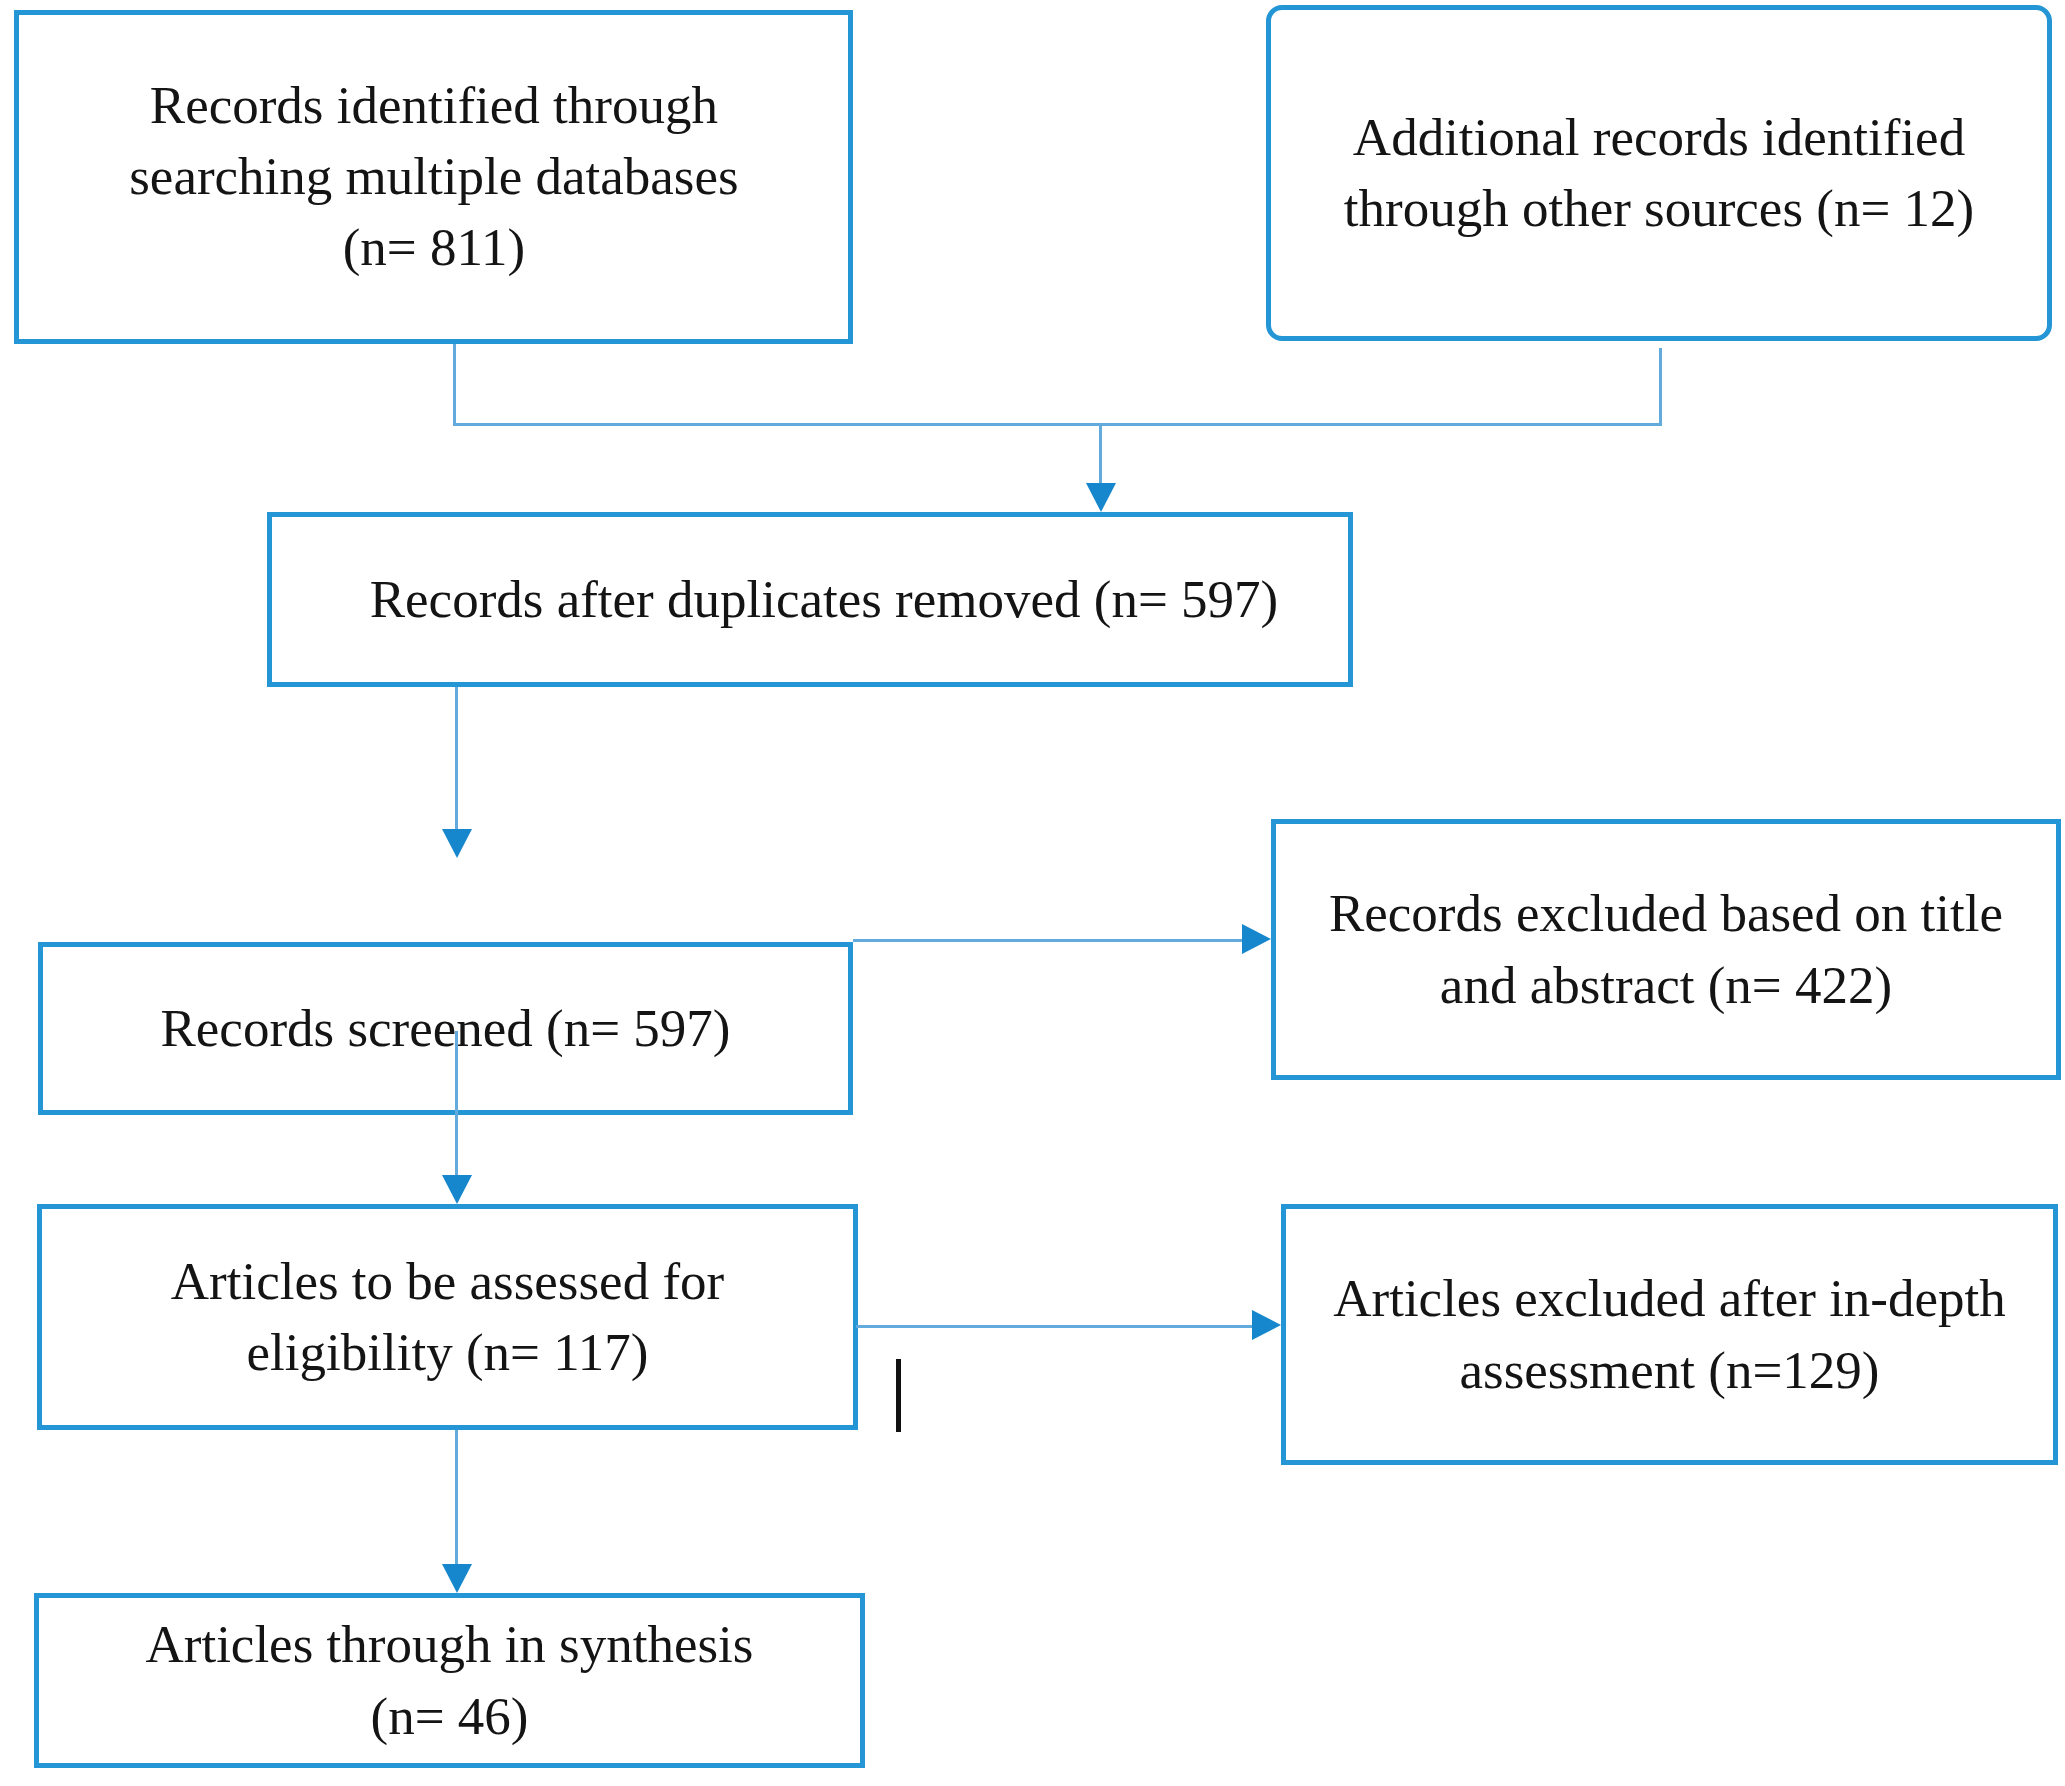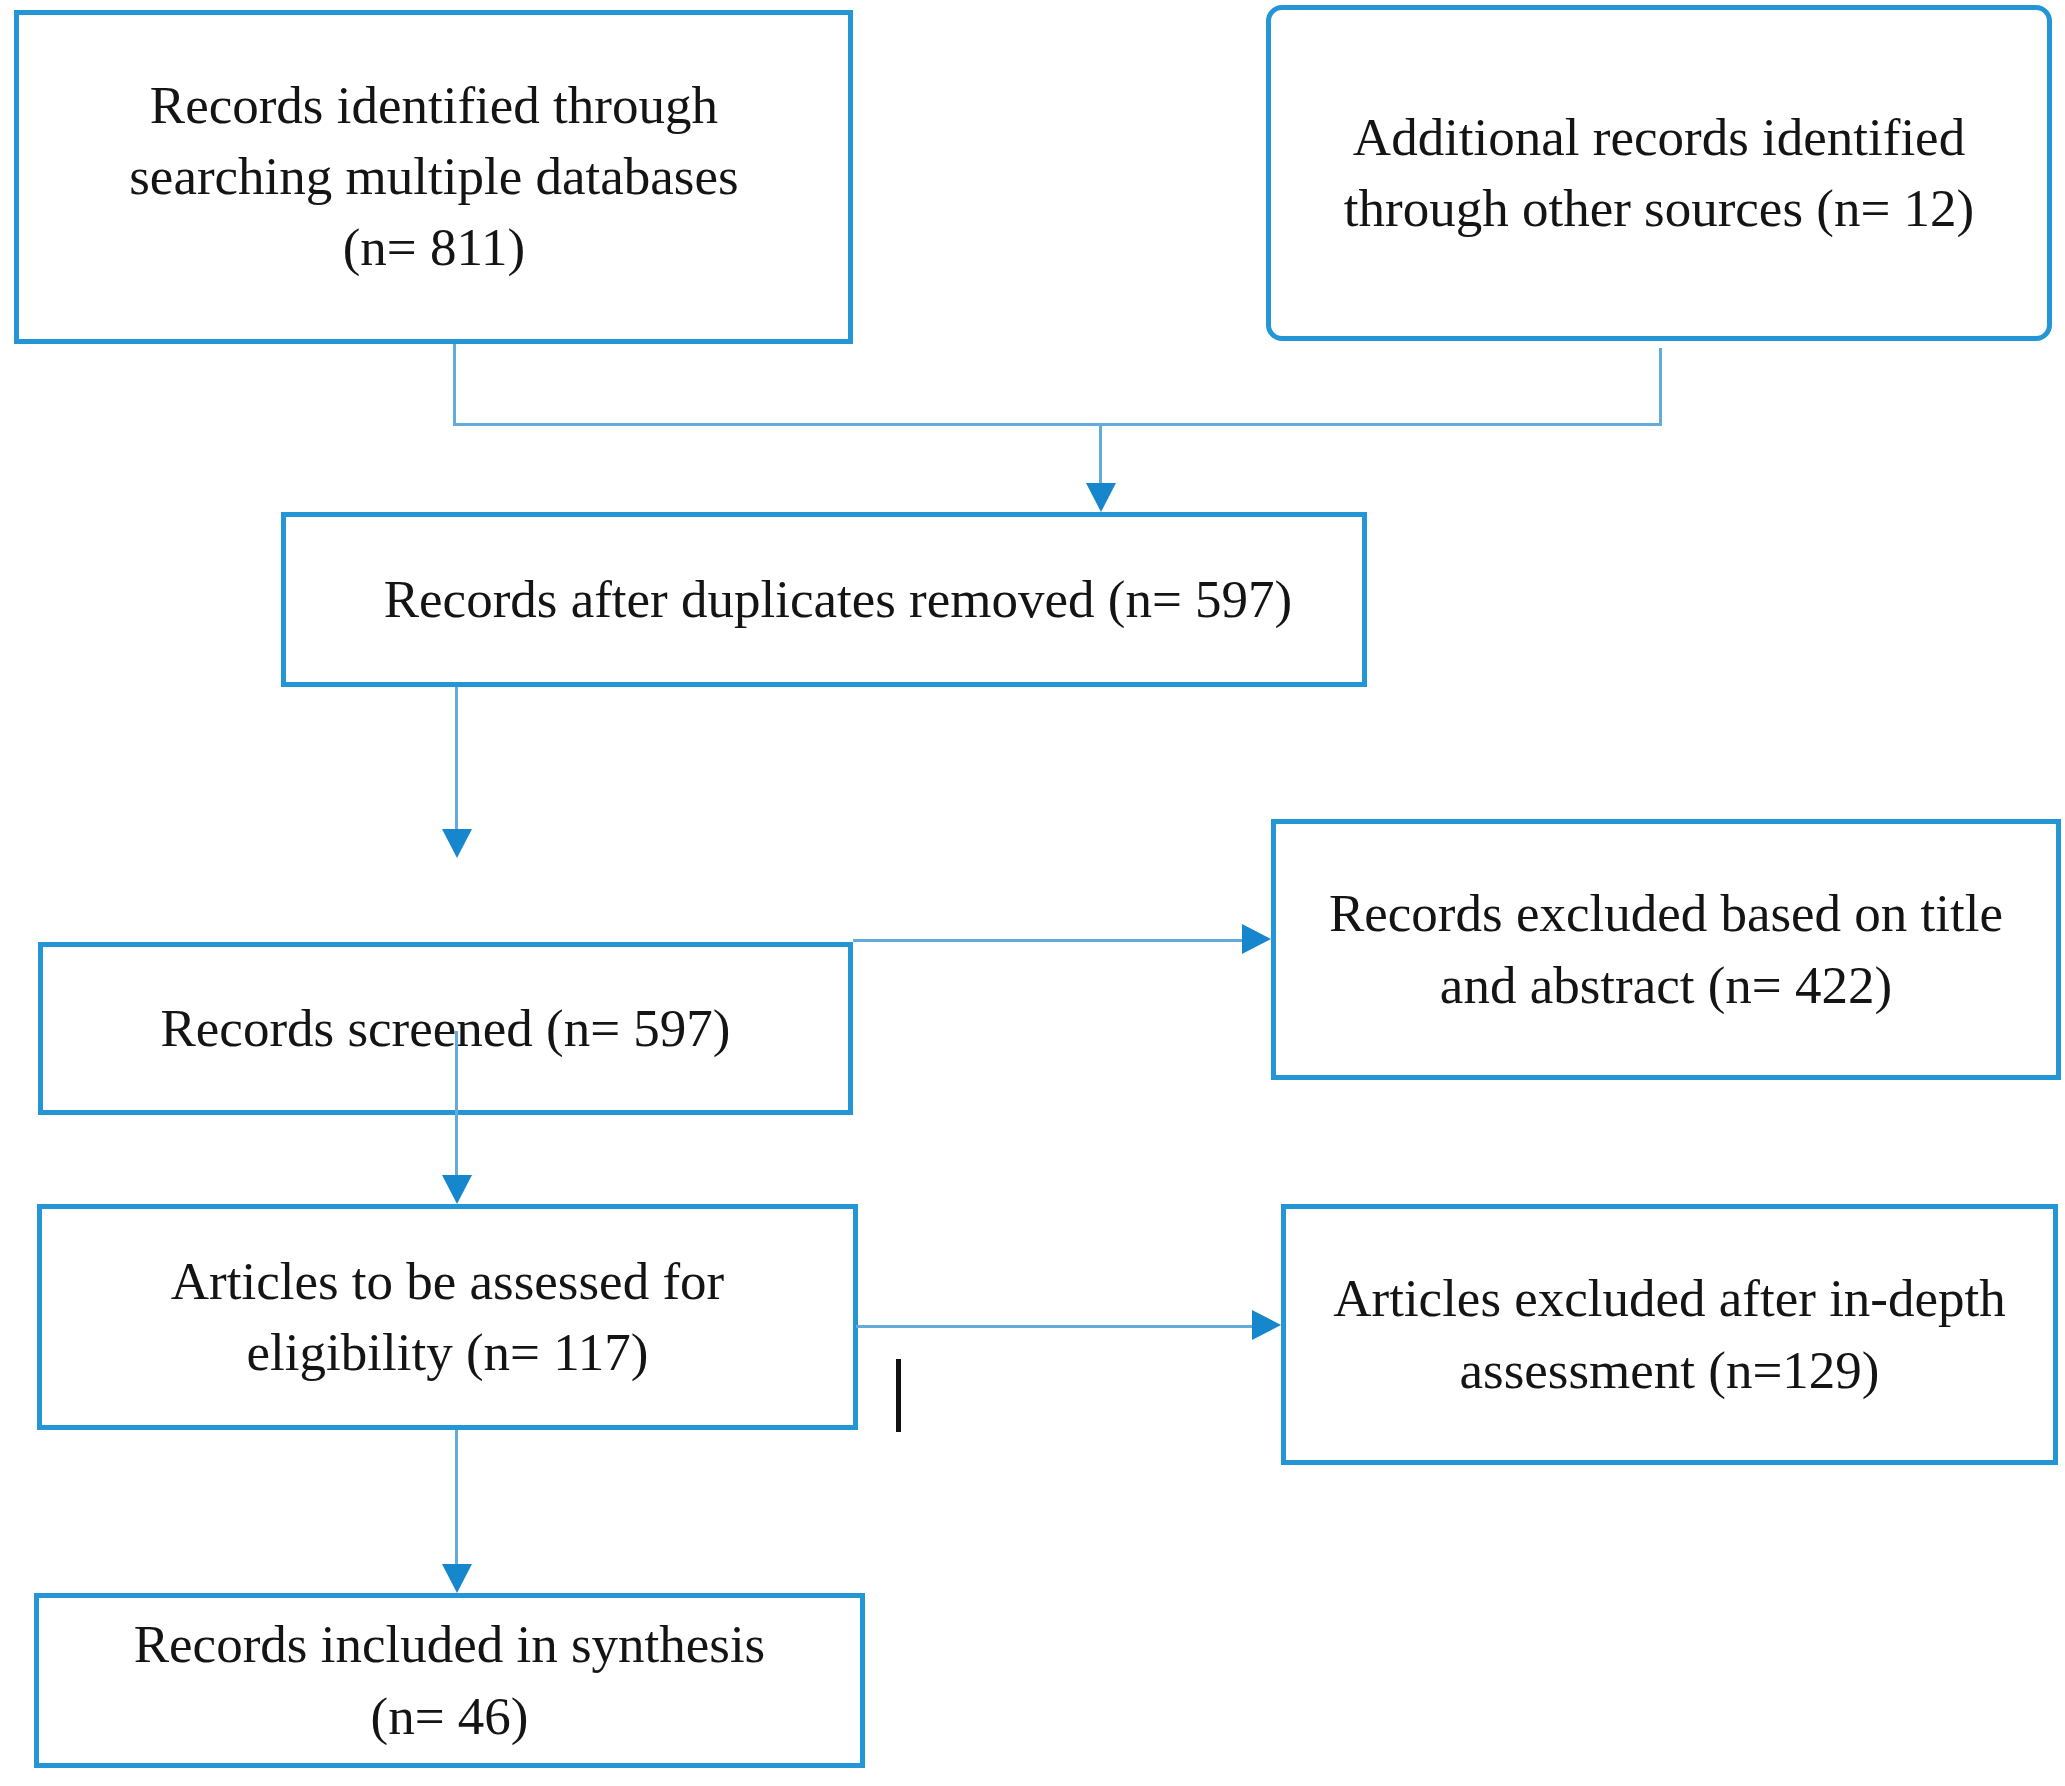--- a/index.html
+++ b/index.html
@@ -30,21 +30,21 @@
     align-items:center;
     justify-content:center;
     text-align:center;
     font-size:53px;
     line-height:1.34;
   }
   .node .tline{white-space:nowrap;}
   
   .n1{left:14.4px;  top:9.6px;   width:839px;  height:334px;}
   .n2{left:1266px;top:5px;   width:786px;  height:336px;border-radius:16px;}
-  .n3{left:281px; top:512px;  width:1086px; height:175px;padding-left:28px;}
+  .n3{left:267px; top:512px;  width:1086px; height:175px;padding-left:28px;}
   .n4{left:38px;  top:908px;  width:815px;  height:173px;margin-top:34px;}
   .n5{left:1271px;top:819px;  width:790px;  height:261px;}
   .n6{left:37px;  top:1204px; width:821px;  height:226px;}
   .n7{left:1281px;top:1204px; width:777px;  height:261px;justify-content:center;}
   .n8{left:34px;  top:1593px; width:831px;  height:175px;}
   
   .vline,.hline{position:absolute;background:var(--connector);}
   .vline{width:2.9px;}
   .hline{height:2.9px;}
   .cA{left:453px;  top:344px;  height:81px;}
@@ -115,21 +115,21 @@
     <div class="tline">Articles to be assessed for</div>
     <div class="tline">eligibility (n= 117)</div>
   </div>
 
   <div class="node n7">
     <div class="tline">Articles excluded after in-depth</div>
     <div class="tline">assessment (n=129)</div>
   </div>
 
   <div class="node n8">
-    <div class="tline">Records included in synthesis</div>
+    <div class="tline">Articles through in synthesis</div>
     <div class="tline">(n= 46)</div>
   </div>
 
   <div class="vline cA"></div>
   <div class="vline cB"></div>
   <div class="hline cH1"></div>
   <div class="vline cC"></div>
   <div class="arrow down aC"></div>
 
   <div class="vline cD"></div>

